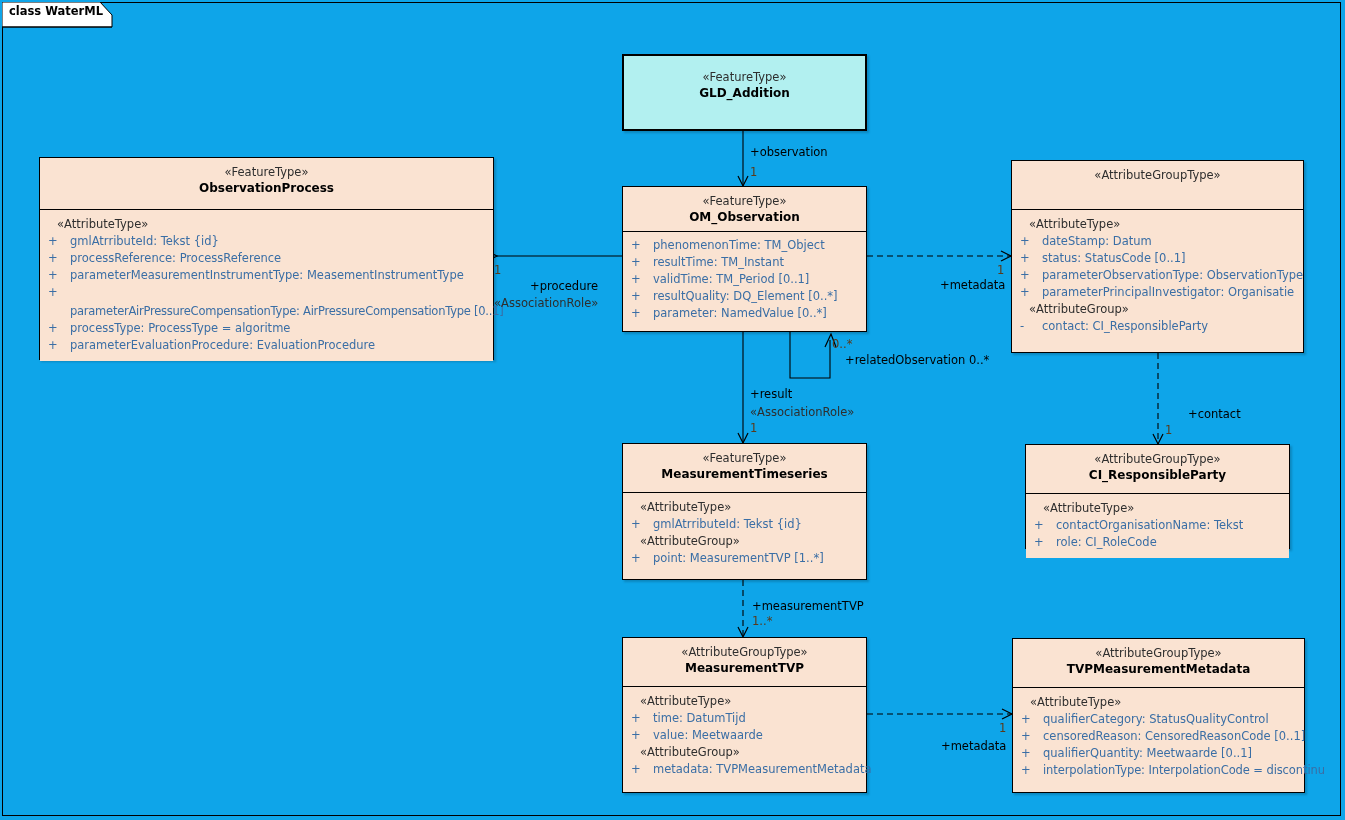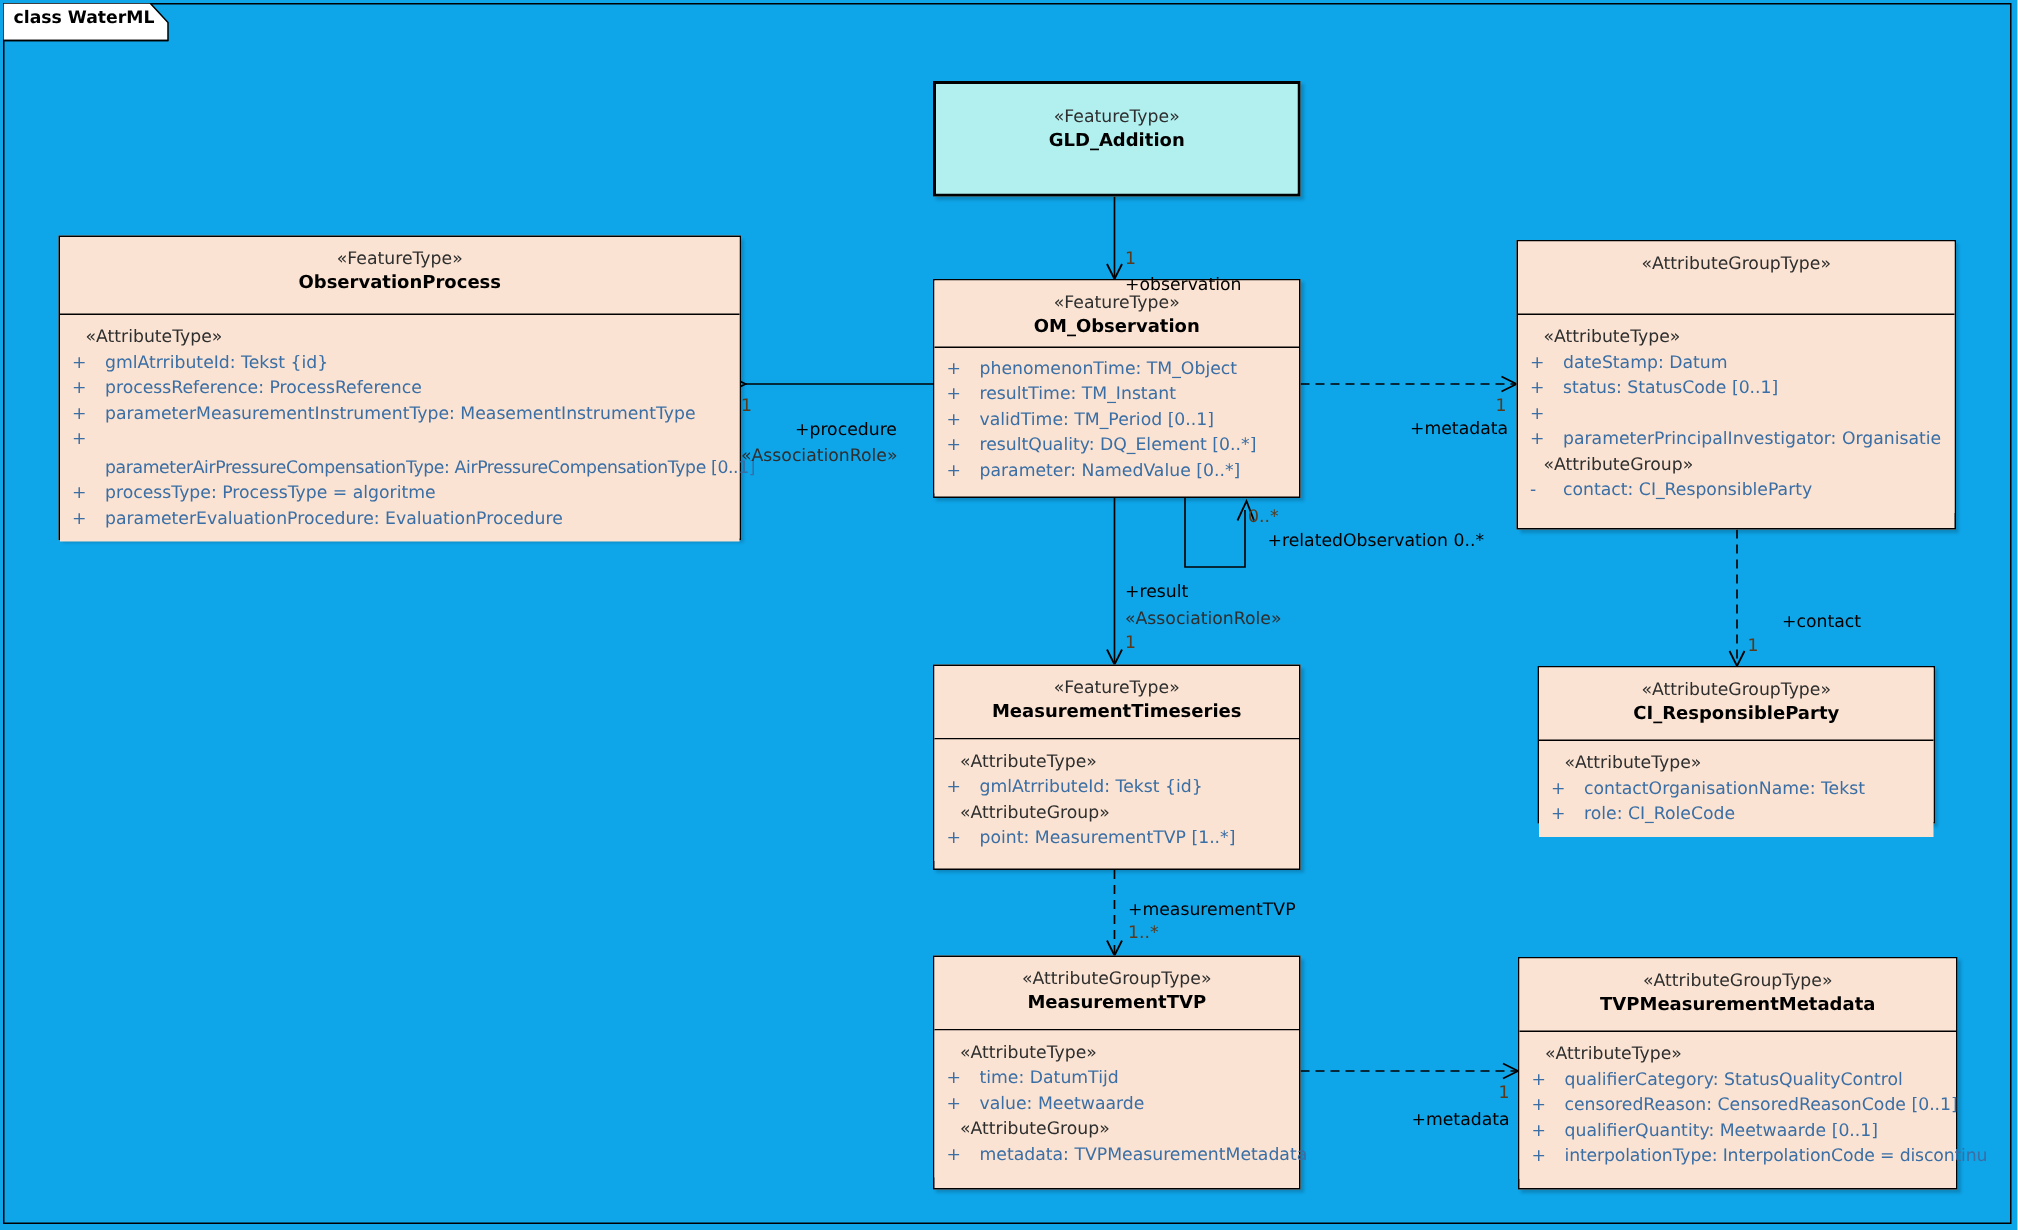--- a/index.html
+++ b/index.html
@@ -245,20 +245,21 @@
       <div class="attr">
         <span class="vis">+</span>
         <span class="sig">dateStamp: Datum</span>
       </div>
       <div class="attr">
         <span class="vis">+</span>
         <span class="sig">status: StatusCode [0..1]</span>
       </div>
       <div class="attr">
         <span class="vis">+</span>
+        <span class="sig">parameterObservationType: ObservationType</span>
       </div>
       <div class="attr">
         <span class="vis">+</span>
         <span class="sig">parameterPrincipalInvestigator: Organisatie</span>
       </div>
       <div class="grp">«AttributeGroup»</div>
       <div class="attr">
         <span class="vis">-</span>
         <span class="sig">contact: CI_ResponsibleParty</span>
       </div>
@@ -344,21 +345,21 @@
         <span class="vis">+</span>
         <span class="sig">qualifierQuantity: Meetwaarde [0..1]</span>
       </div>
       <div class="attr">
         <span class="vis">+</span>
         <span class="sig" style="letter-spacing:-0.1px;">interpolationType: InterpolationCode = discontinu</span>
       </div>
     </div>
   </div>
 
-  <div class="lbl role" style="left:750px; top:145px;margin-top:37px;">+observation</div>
+  <div class="lbl role" style="left:750px; top:145px;">+observation</div>
   <div class="lbl mult" style="left:750px; top:165px;">1</div>
 
   <div class="lbl mult" style="left:494px; top:263px;">1</div>
   <div class="lbl role" style="left:494px; top:279px;padding-left:36px;">+procedure</div>
   <div class="lbl stereo" style="left:494px; top:296px;">«AssociationRole»</div>
 
   <div class="lbl mult" style="left:997px; top:263px;">1</div>
   <div class="lbl role" style="left:940px; top:278px;">+metadata</div>
 
   <div class="lbl mult" style="left:832px; top:337px;">0..*</div>

